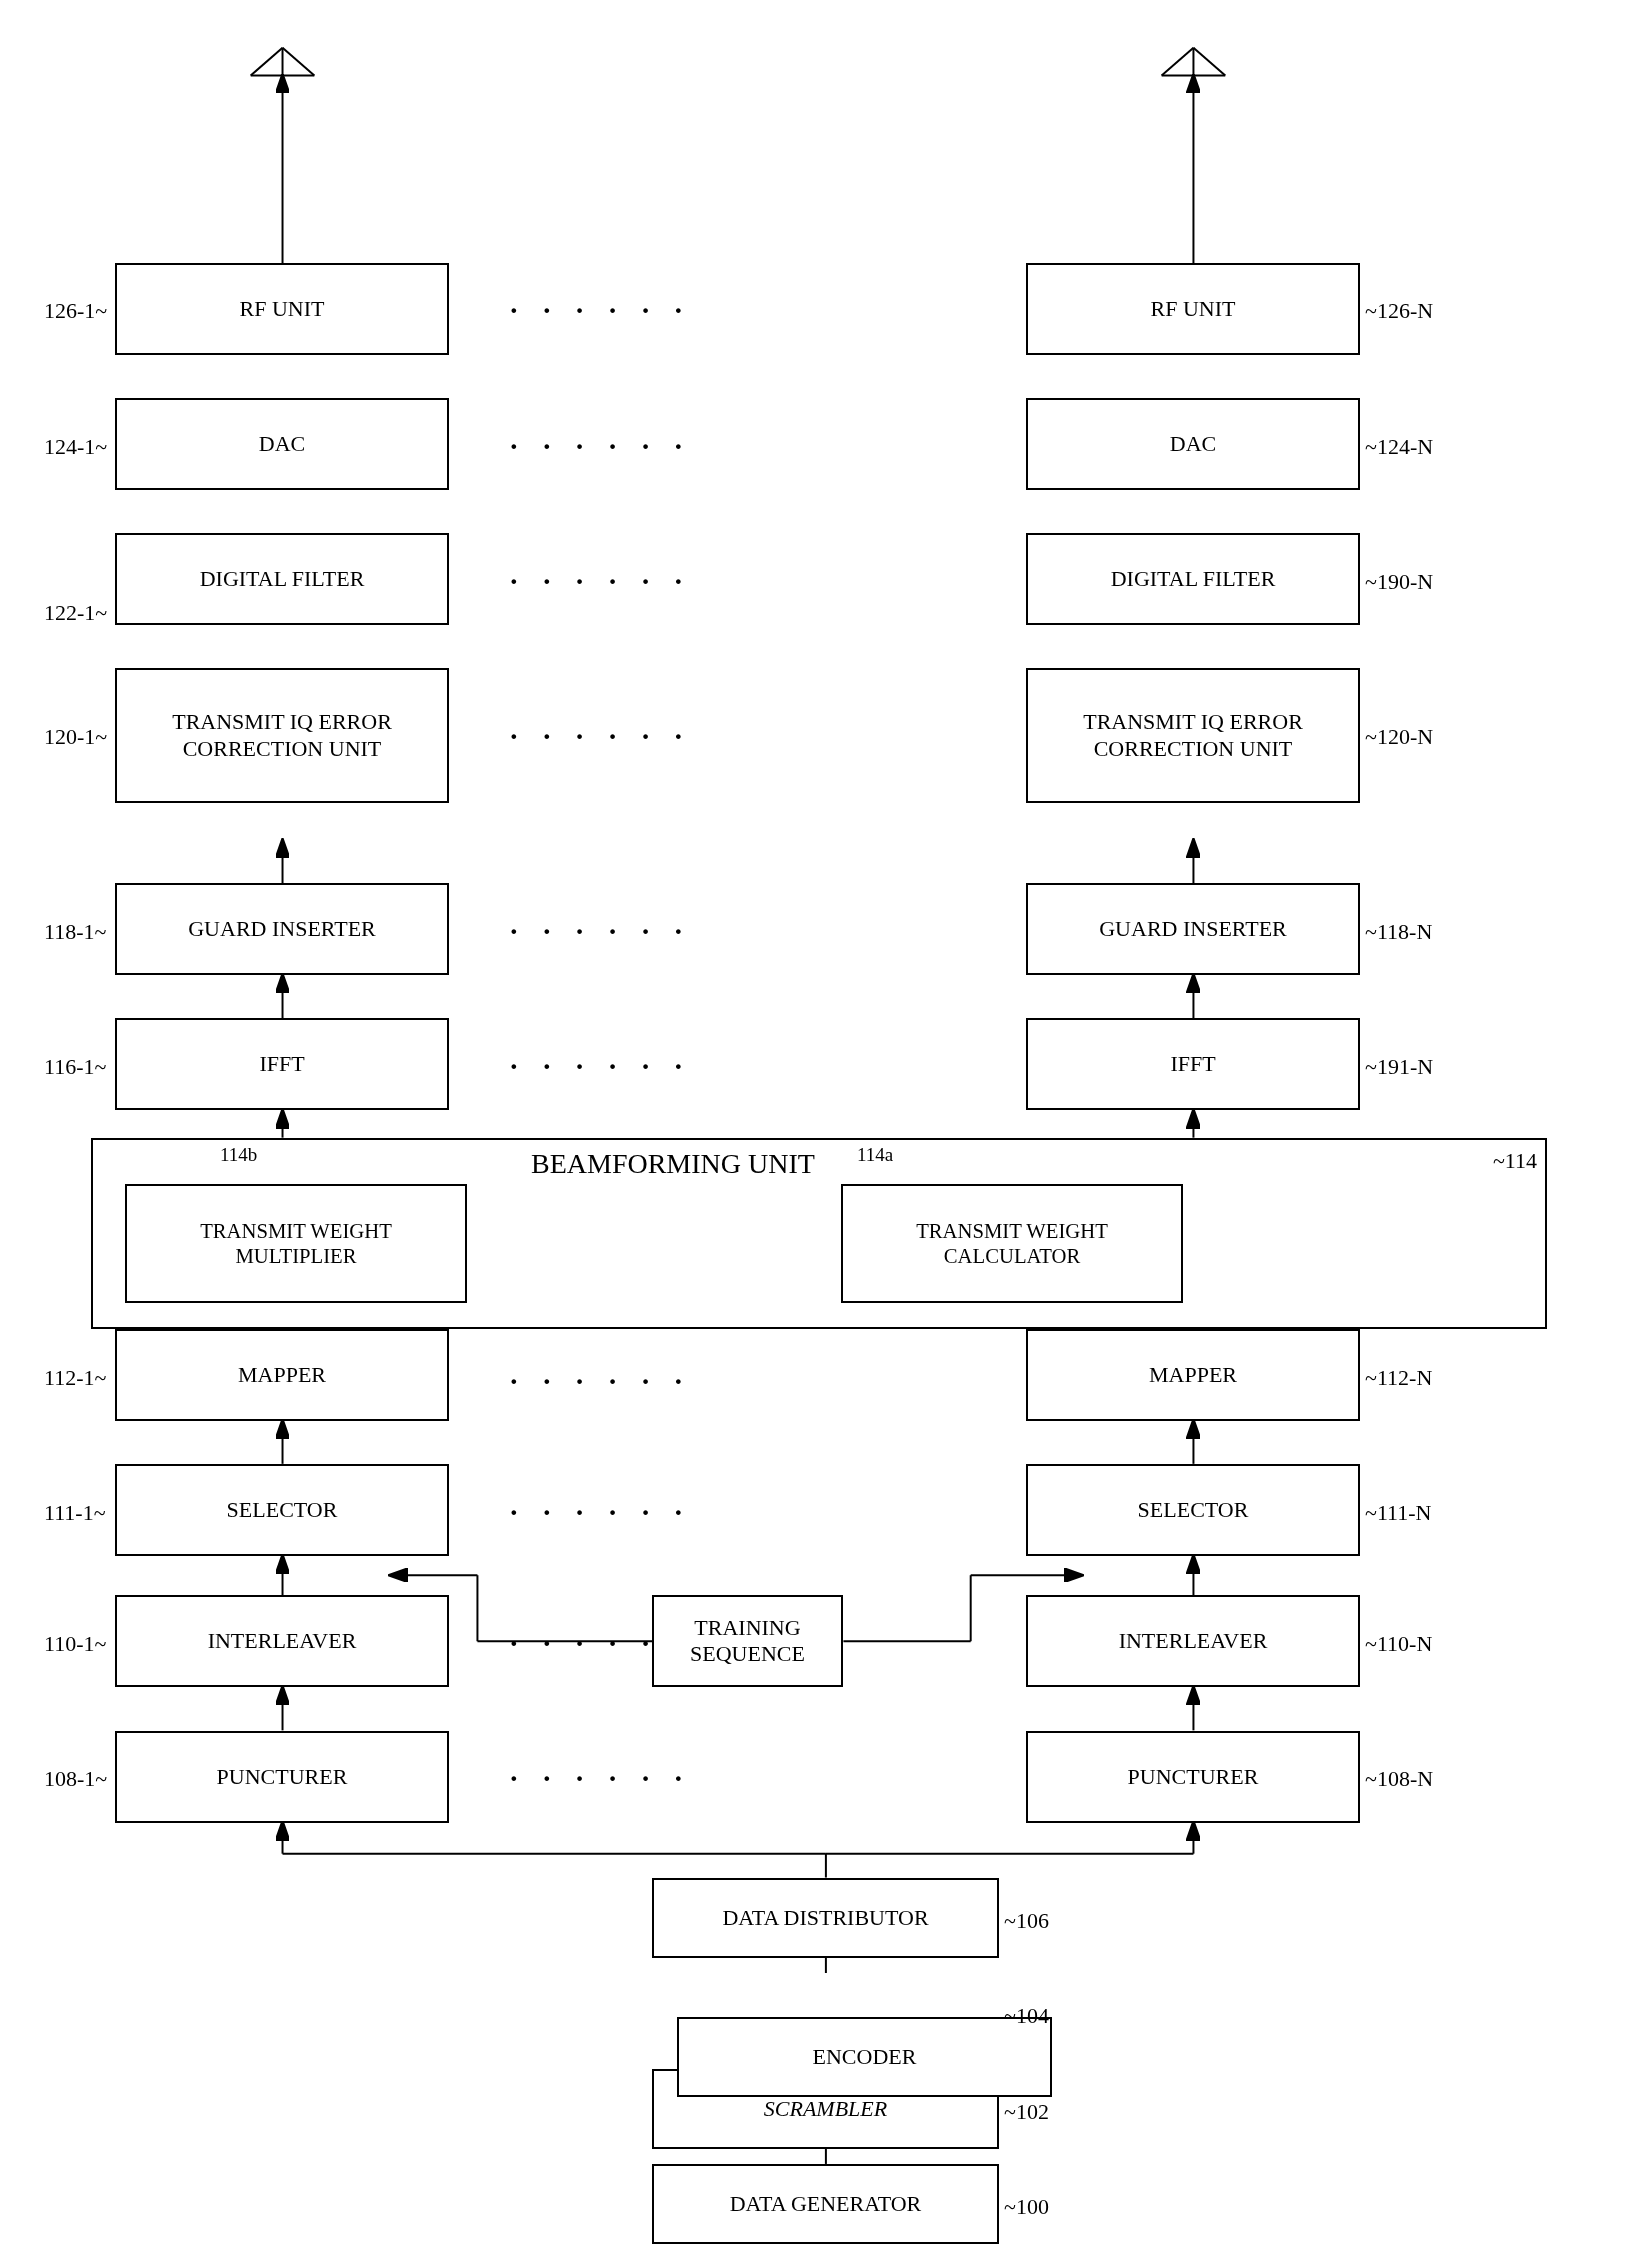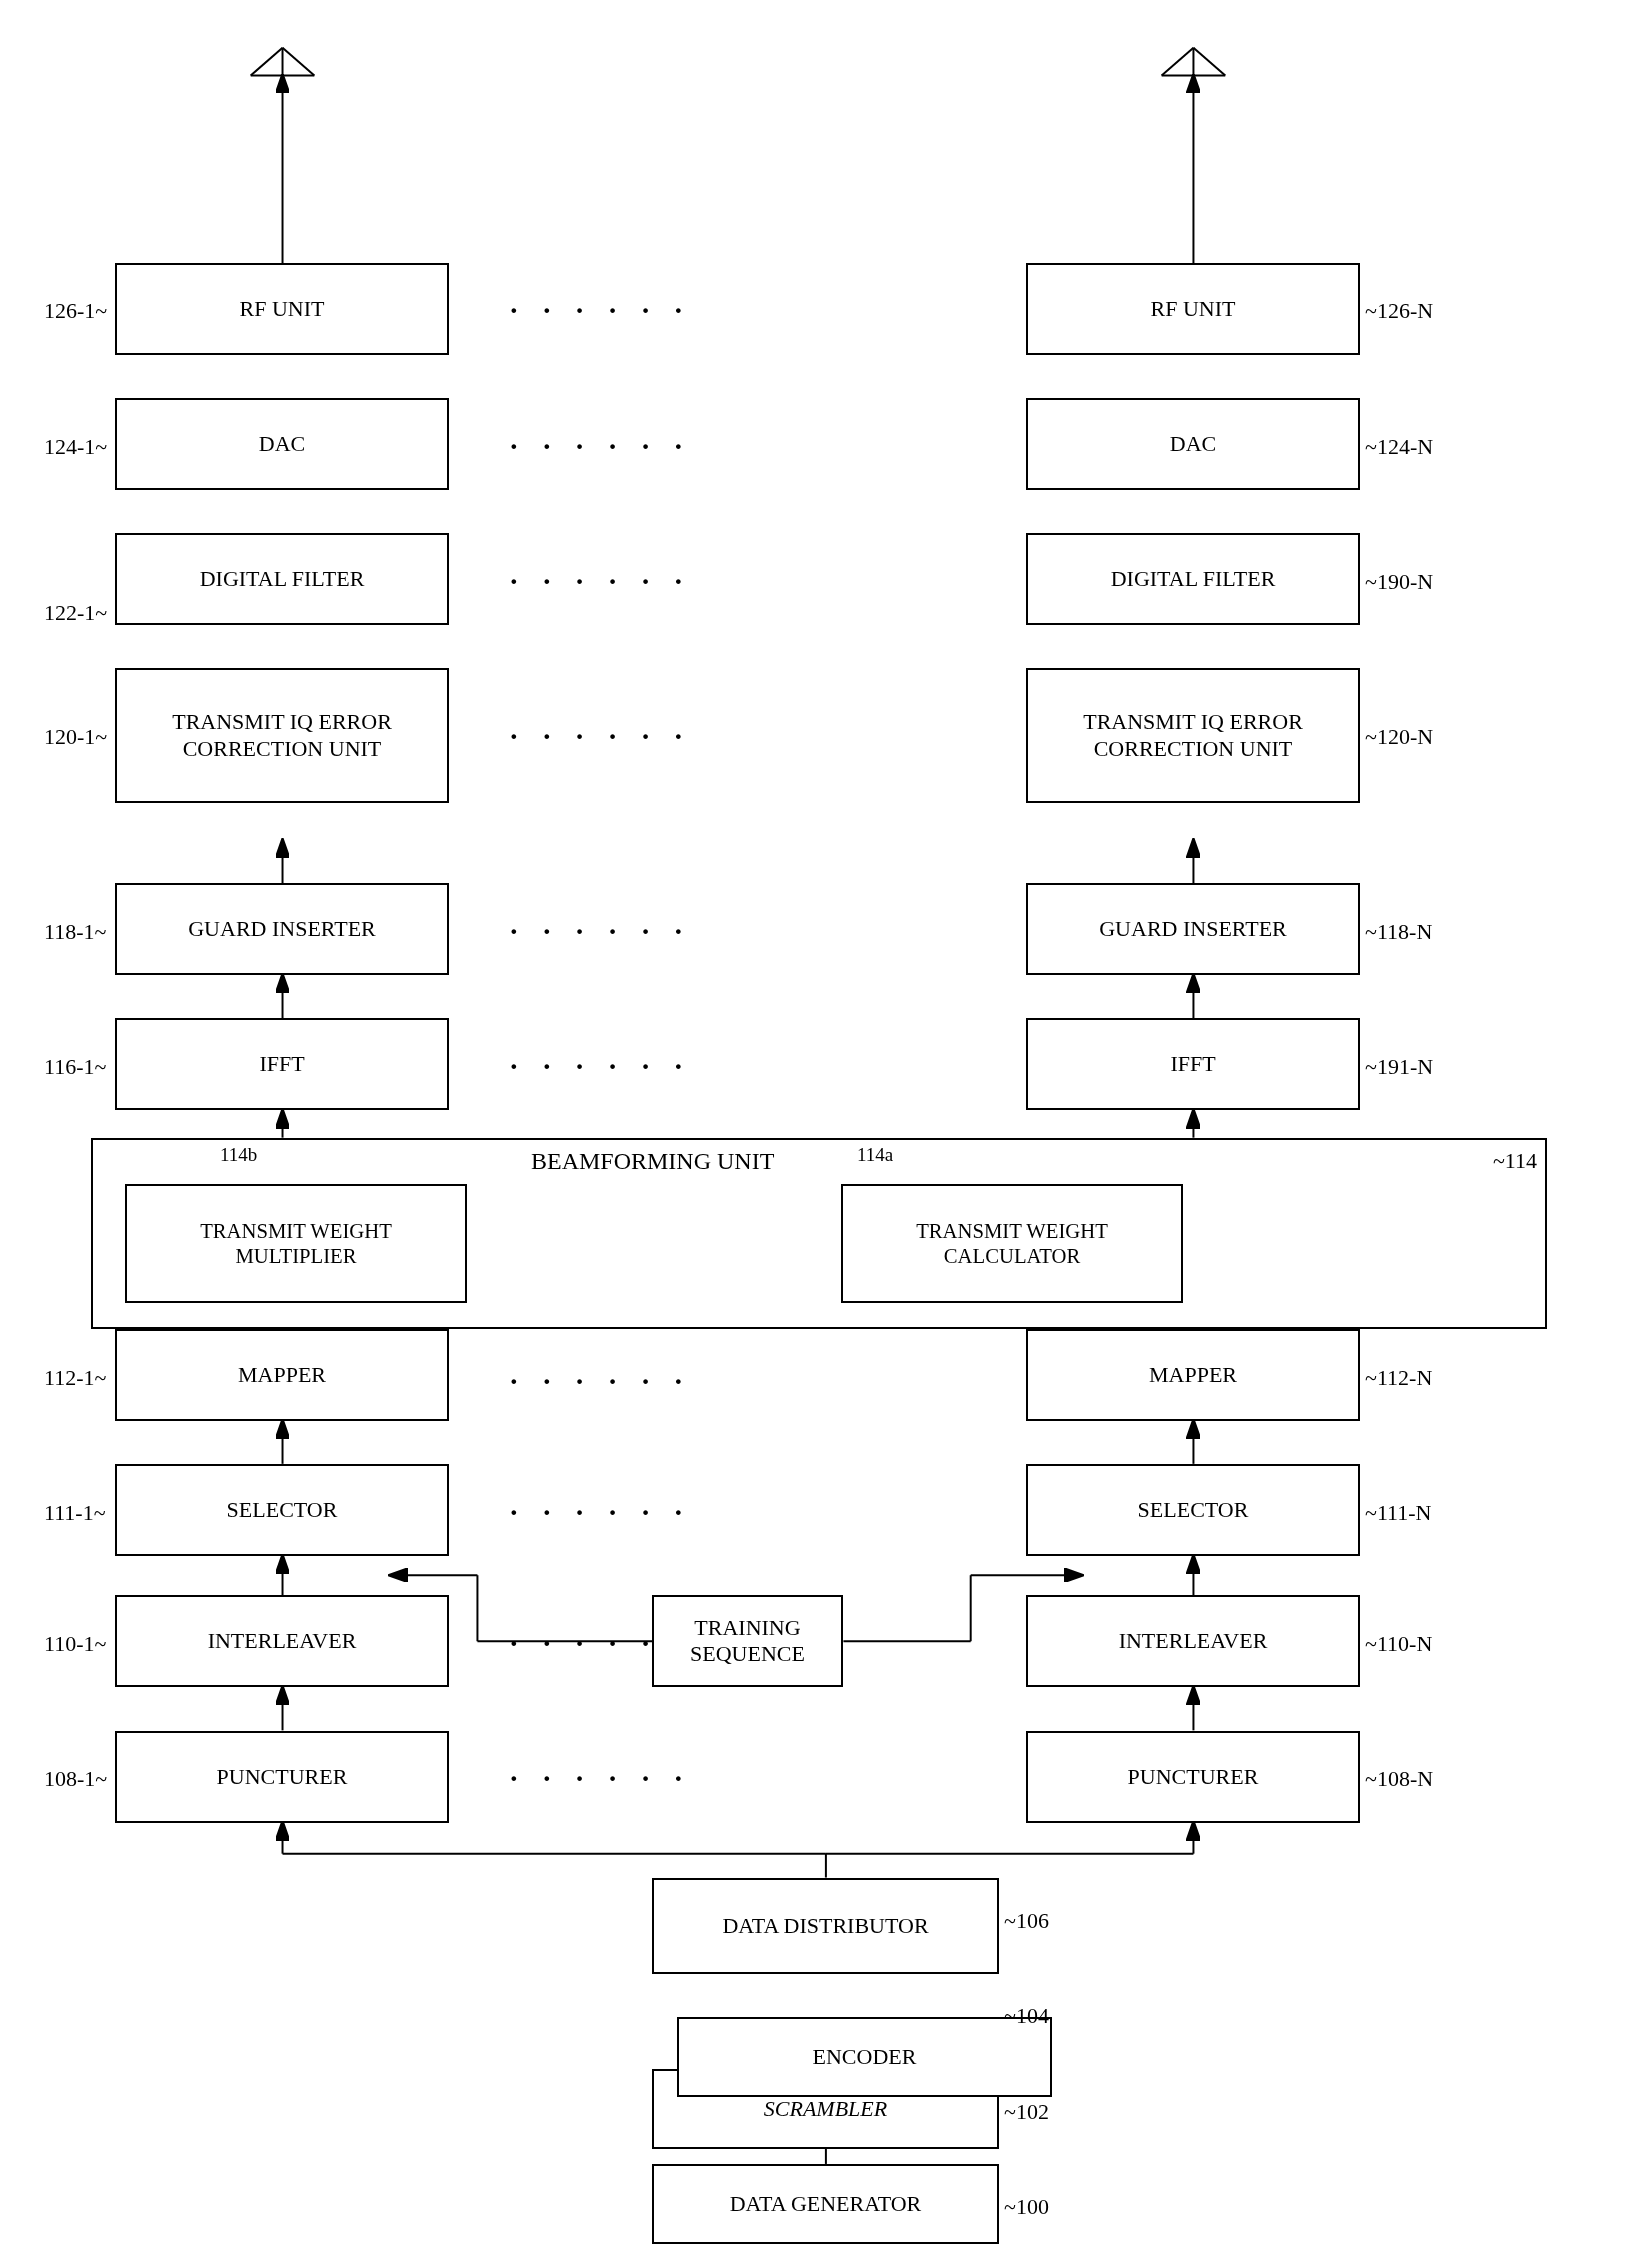--- a/index.html
+++ b/index.html
@@ -169,21 +169,21 @@
   <div class="block" style="left:652px; top:2069px; width:347px; height:80px;font-style:italic;">
     <span>SCRAMBLER</span>
   </div>
   <div class="label" style="left:1004px; top:2099px;">~102</div>
 
   <div class="block" style="left:677px; top:1973px; width:375px; height:80px;margin-top:44px;">
     <span>ENCODER</span>
   </div>
   <div class="label" style="left:1004px; top:2003px;">~104</div>
 
-  <div class="block" style="left:652px; top:1878px; width:347px; height:96px;">
+  <div class="block" style="left:652px; top:1878px; width:347px; height:80px;">
     <span>DATA DISTRIBUTOR</span>
   </div>
   <div class="label" style="left:1004px; top:1908px;">~106</div>
 
   <div class="block" style="left:115px; top:1731px; width:334px; height:92px;">
     <span>PUNCTURER</span>
   </div>
   <div class="label" style="left:44px; top:1766px;">108-1~</div>
 
   <div class="block" style="left:1026px; top:1731px; width:334px; height:92px;">
@@ -227,21 +227,21 @@
   <div class="label" style="left:44px; top:1365px;">112-1~</div>
 
   <div class="block" style="left:1026px; top:1329px; width:334px; height:92px;">
     <span>MAPPER</span>
   </div>
   <div class="label" style="left:1365px; top:1365px;">~112-N</div>
 
   <div class="dots" style="left:509px; top:1365px; font-size:29px; letter-spacing:8px;">· · · · · ·</div>
 
   <div class="beamforming-outer" style="left:91px; top:1138px; width:1456px; height:191px;">
-    <div class="beamforming-label" style="top:8px; left:438px; font-size:24px;">BEAMFORMING UNIT</div>
+    <div class="beamforming-label" style="top:8px; left:438px; font-size:28px;">BEAMFORMING UNIT</div>
     <div class="label" style="position:absolute; top:8px; right:8px; font-size:22px;">~114</div>
     <div class="label" style="position:absolute; top:4px; left:127px; font-size:19px;">114b</div>
     <div class="label" style="position:absolute; top:4px; left:764px; font-size:19px;">114a</div>
 
     <div class="block" style="left:32px; top:44px; width:342px; height:119px; font-size:20.7px;">
       <span>TRANSMIT WEIGHT<br>MULTIPLIER</span>
     </div>
 
     <div class="block" style="left:748px; top:44px; width:342px; height:119px; font-size:20.7px;">
       <span>TRANSMIT WEIGHT<br>CALCULATOR</span>

